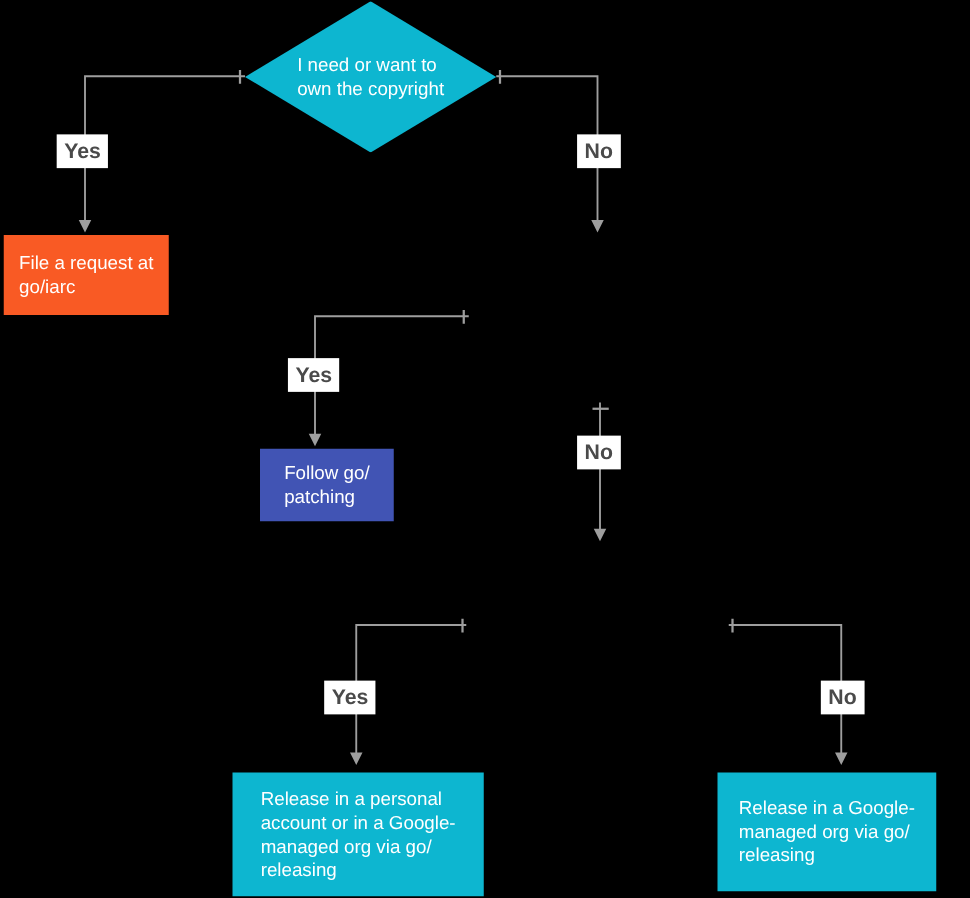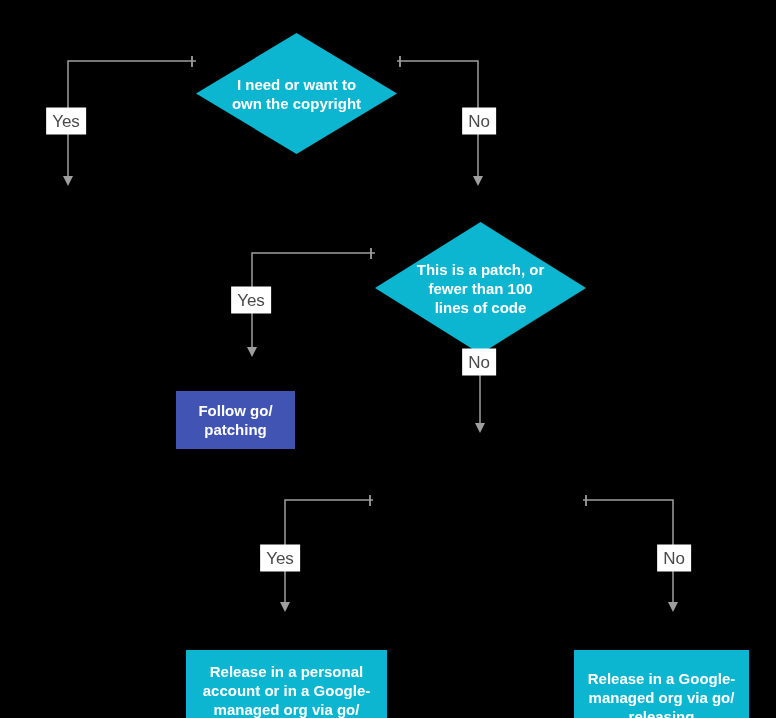--- a/index.html
+++ b/index.html
@@ -7,32 +7,32 @@
     position:relative;width:776px;height:718px;overflow:hidden;
     background:var(--background,#000);
     font-family:"Liberation Sans",sans-serif;
   }
   svg.wires{position:absolute;left:0;top:0;width:776px;height:718px;}
   .wire{stroke:var(--connector,#9e9e9e);stroke-width:1.5;fill:none;}
   .tick{stroke:var(--connector,#9e9e9e);stroke-width:1.8;}
   .arrow{fill:var(--connector,#9e9e9e);stroke:none;}
   .node{
     position:absolute;display:flex;align-items:center;justify-content:center;
-    text-align:center;color:var(--node_text,#fff);
-    font-weight:700;font-size:15px;line-height:19px;margin-top:32px;
+    color:var(--node_text,#fff);
+    font-weight:400;font-size:15px;line-height:19px;
   }
   .node span{white-space:pre-line;}
   .diamond{clip-path:polygon(50% 0,100% 50%,50% 100%,0 50%);}
   .fill-cyan{background:var(--cyan,#0db6d0);}
   .fill-orange{background:var(--orange,#f95a24);}
   .fill-indigo{background:var(--indigo,#4154b4);}
   .chip{
     position:absolute;transform:translate(-50%,-50%);
     background:var(--label_bg,#fff);color:var(--label_text,#4a4a4a);
-    font-size:17px;line-height:23px;padding:2px 6px;font-weight:400;
+    font-size:17px;line-height:23px;padding:2px 6px;font-weight:700;
     text-align:center;white-space:nowrap;
   }
 </style>
 </head>
 <body>
 
 <div class="stage">
 
   <svg class="wires" viewBox="0 0 776 718">
     <g>
@@ -65,29 +65,28 @@
       <polyline class="wire" points="583,500 673,500 673,603"></polyline>
       <path class="arrow" d="M668,602 L678,602 L673,612 Z"></path>
     </g>
   </svg>
 
   <div class="node diamond fill-cyan" style="left:196px;top:1px;width:201px;height:121px">
     <span>I need or want to
 own the copyright</span>
   </div>
 
-  <div class="node diamond fill-cyan" style="left:375px;top:190px;width:211px;height:132px">
-    <span>This is a patch, or
-fewer than 100
-lines of code</span>
+
+
+  <div class="node fill-orange" style="left:3px;top:188px;width:132px;height:64px">
+    <span>File a request at
+go/iarc</span>
   </div>
 
-
-
-  <div class="node fill-indigo" style="left:176px;top:359px;width:119px;height:58px">
+  <div class="node fill-indigo" style="left:208px;top:359px;width:107px;height:58px">
     <span>Follow go/
 patching</span>
   </div>
 
   <div class="node fill-cyan" style="left:186px;top:618px;width:201px;height:99px">
     <span>Release in a personal
 account or in a Google-
 managed org via go/
 releasing</span>
   </div>

